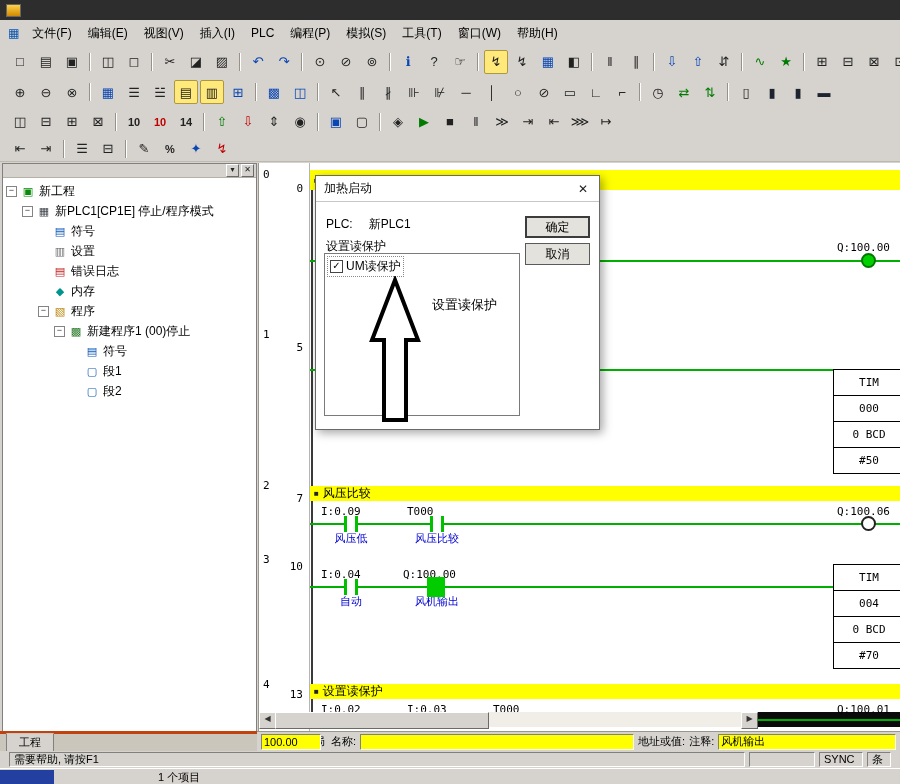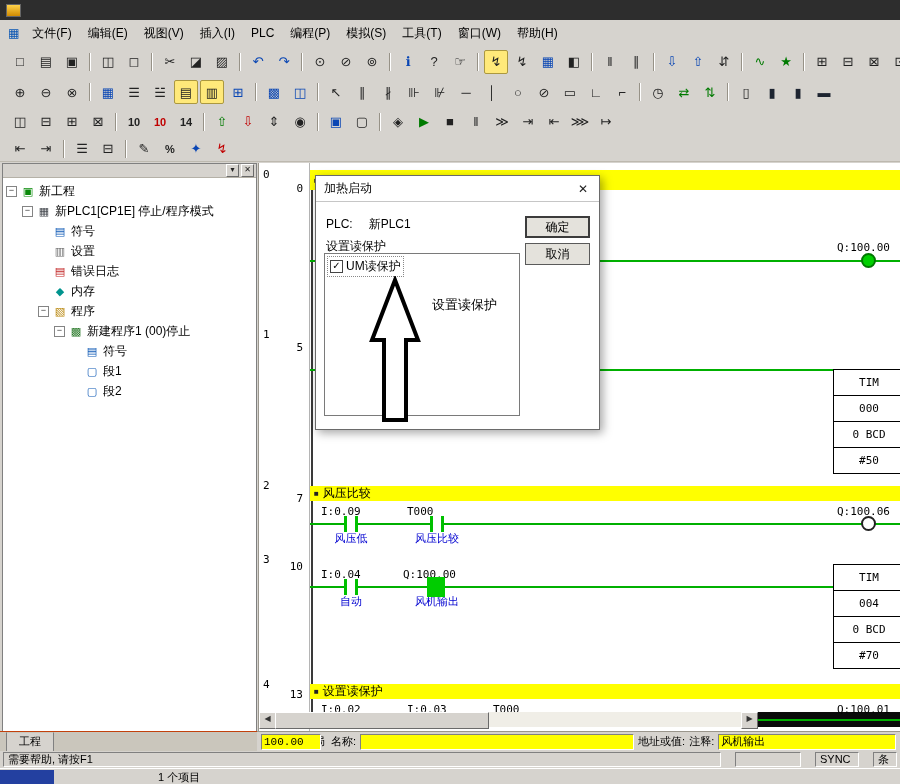--- a/index.html
+++ b/index.html
@@ -101,36 +101,36 @@
   .dlg-btn{position:absolute;left:209px;width:65px;height:22px;background:#e4e2dc;border:1px solid #5a5a5a;
            font-size:12px;font-family:inherit;padding:0}
   #okbtn{top:40px;border:2px solid #3c3c3c}
   #cancelbtn{top:67px}
   .annot-arrow{position:absolute;left:52px;top:100px;z-index:10}
   .annot-text{position:absolute;left:116px;top:120px;font-size:13px;z-index:10}
 
   
   #infobar{position:absolute;left:0;top:731px;width:100%;height:20px;display:flex}
   .tabarea{width:257px;background:#cac6bc;display:flex;align-items:center;padding-left:6px;
-           border-top:1px solid #c2410c;box-sizing:border-box}
+           border-top:3px solid #c2410c;box-sizing:border-box}
   .wtab{font-size:11px;padding:1px 12px 2px;background:#d6d3ce;border:1px solid #808080;border-top-color:#cac6bc}
   .editbar{flex:1;display:flex;align-items:center;gap:4px;background:#d6d3ce;border-top:1px solid #9a968c;
            padding:0 4px;font-size:11px;min-width:0}
   .nav-btn{flex:none;width:14px;height:14px;font-size:7px;line-height:12px;text-align:center;background:#d6d3ce;
            border:1px solid;border-color:#fff #6a6a6a #6a6a6a #fff}
   .scope-label{flex:none;margin:0 2px}
   .fld-label{flex:none}
   .fld{height:14px;border:1px solid;border-color:#808080 #fff #fff #808080;font-size:11px;padding:0 2px;
-       font-family:Liberation Mono, monospace;box-sizing:content-box}
+       font-family:Liberation Sans, sans-serif;box-sizing:content-box}
   .fld.yellow{background:#ffff00}
   .fld.name{width:268px}
   .fld.addr{width:54px}
   .fld.comment{flex:1;min-width:40px}
   #statusA{position:absolute;left:0;top:751px;width:100%;height:17px;background:#d6d3ce;display:flex;
-           align-items:center;gap:14px;padding:0 3px;font-size:11px;box-sizing:border-box}
+           align-items:center;gap:4px;padding:0 9px;font-size:11px;box-sizing:border-box}
   .cell{border:1px solid;border-color:#808080 #fff #fff #808080;height:13px;line-height:12px;padding:0 4px;
         white-space:nowrap;overflow:hidden;flex:none}
   .cell.grow{flex:1}
   .cell.plc{width:206px}
   .cell.empty{width:56px}
   .cell.sync{width:34px}
   .cell.tail{width:14px}
   #statusB{position:absolute;left:0;top:768px;width:100%;height:16px;background:#d6d3ce;display:flex;
            align-items:center;font-size:11px;border-top:1px solid #fff}
   .taskfrag{width:54px;height:14px;background:#2340a0;margin-right:104px;flex:none}

